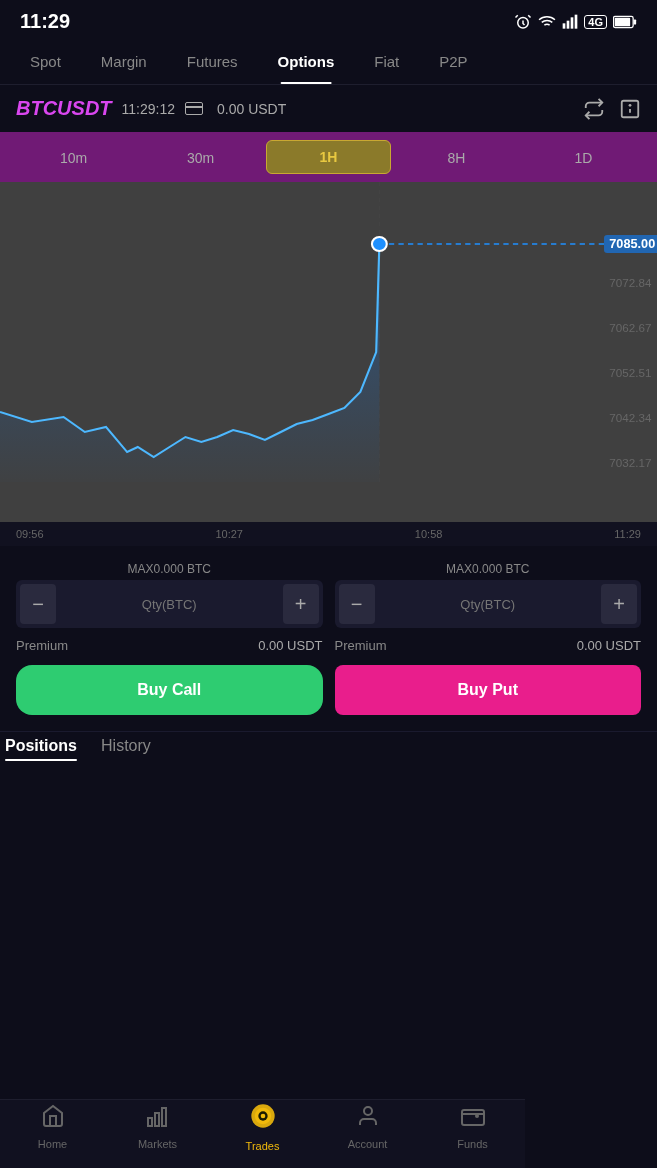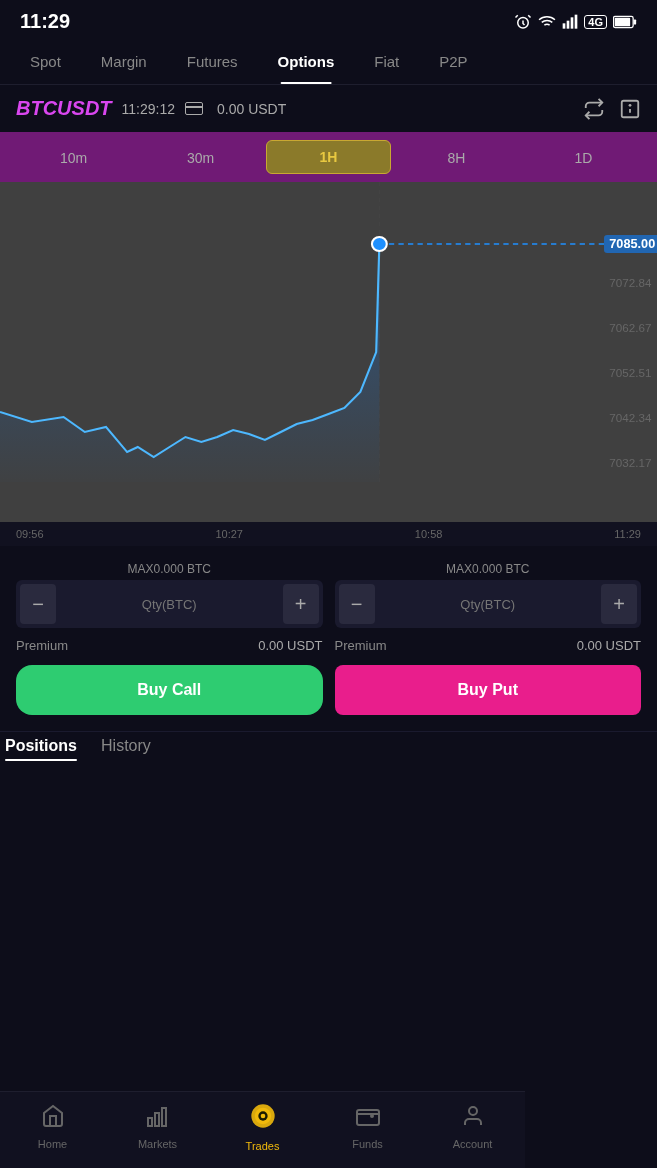--- a/index.html
+++ b/index.html
@@ -300,21 +300,21 @@
     
     .bottom-nav {
       position: fixed;
       bottom: 0;
       left: 0;
       width: 525px;
       background: #111120;
       border-top: 1px solid #1e1e2e;
       display: flex;
       align-items: center;
-      padding: 10px 0 16px;
+      padding: 2px 0 16px;
     }
     .bottom-nav-item {
       flex: 1;
       display: flex;
       flex-direction: column;
       align-items: center;
       gap: 4px;
       cursor: pointer;
     }
     .bottom-nav-item .nav-icon {
@@ -532,30 +532,30 @@
         <circle cx="12" cy="12" r="4" fill="#1a1a00"></circle>
         <circle cx="12" cy="12" r="2" fill="#f0b90b"></circle>
       </svg>
     </span>
     <span class="nav-label">Trades</span>
   </div>
 
   <div class="bottom-nav-item">
     <span class="nav-icon">
       <svg width="24" height="24" viewBox="0 0 24 24" fill="none" stroke="#666" stroke-width="2">
+        <path d="M20 21v-2a4 4 0 00-4-4H8a4 4 0 00-4 4v2"></path>
+          <circle cx="12" cy="7" r="4"></circle>
+      </svg>
+    </span>
+    <span class="nav-label">Account</span>
+  </div>
+
+  <div class="bottom-nav-item">
+    <span class="nav-icon">
+      <svg width="24" height="24" viewBox="0 0 24 24" fill="none" stroke="#666" stroke-width="2">
         <rect x="1" y="6" width="22" height="15" rx="2"></rect>
           <path d="M16 14a2 2 0 100-4 2 2 0 000 4z" fill="#666" stroke="none"></path>
           <path d="M1 10h22"></path>
       </svg>
     </span>
     <span class="nav-label">Funds</span>
   </div>
-
-  <div class="bottom-nav-item">
-    <span class="nav-icon">
-      <svg width="24" height="24" viewBox="0 0 24 24" fill="none" stroke="#666" stroke-width="2">
-        <path d="M20 21v-2a4 4 0 00-4-4H8a4 4 0 00-4 4v2"></path>
-          <circle cx="12" cy="7" r="4"></circle>
-      </svg>
-    </span>
-    <span class="nav-label">Account</span>
-  </div>
 </nav>
 
 </body></html>

